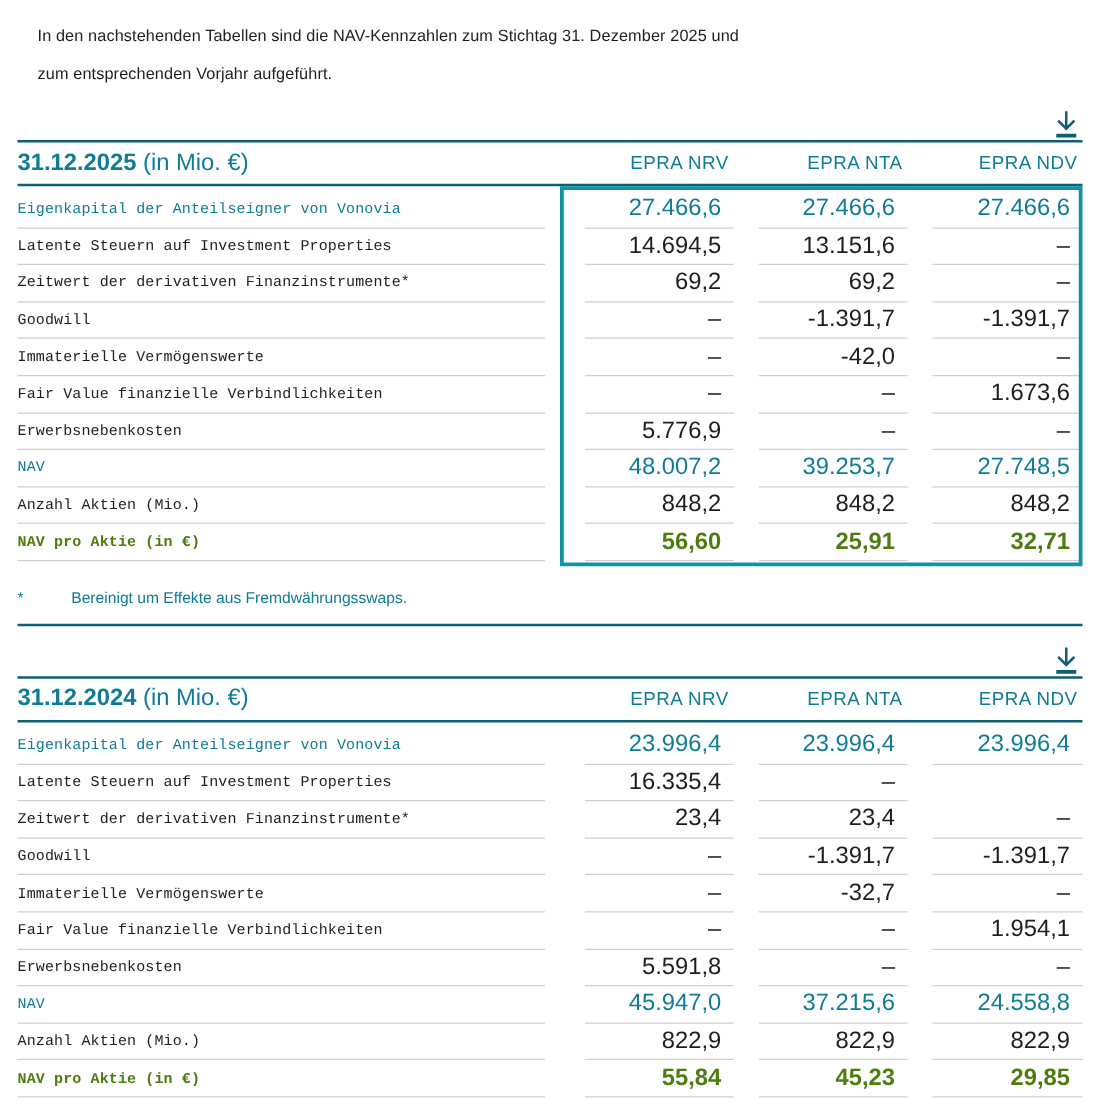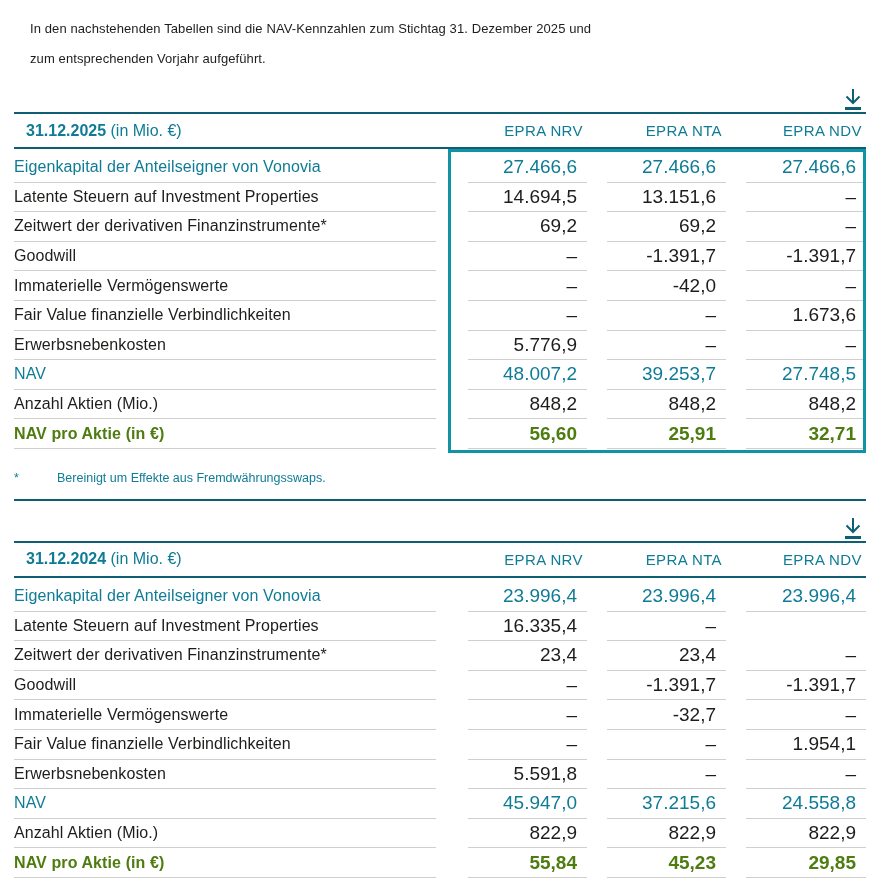--- a/index.html
+++ b/index.html
@@ -14,31 +14,31 @@
   
   .intro{font-size:13px;line-height:30px;color:#1d1d1b;letter-spacing:.1px;margin-left:16px;}
 
   
   .dl-row{display:flex;justify-content:flex-end;align-items:center;height:26px;margin-top:12px;}
   .dl-btn{width:26px;height:26px;display:flex;align-items:center;justify-content:center;cursor:pointer;background:none;border:none;padding:0;}
 
   
   .rule{border:none;border-top:2px solid #0e5f74;margin:0;height:0;}
   .thead{display:grid;grid-template-columns:434px 139px 139px 140px;align-items:center;height:33px;}
-  .thead .hlabel{font-size:16px;color:#0e7c96;margin-left:12px;}
+  .thead .hlabel{font-size:19px;color:#0e7c96;}
   .thead .hlabel .date{font-weight:700;}
   .thead .hlabel .unit{font-weight:400;}
   .thead .hcol{font-size:15px;color:#0e7c96;text-align:right;padding-right:4px;letter-spacing:.4px;font-weight:400;}
 
   
   .tbody{position:relative;padding:4px 0 4px 0;}
   .hl-box{position:absolute;left:434px;top:0;right:0;bottom:0;border:3px solid #1193a6;pointer-events:none;}
   .row{display:grid;grid-template-columns:434px 139px 139px 140px;align-items:center;height:29.6px;}
   .cell{box-sizing:border-box;height:100%;display:flex;align-items:center;border-bottom:1px solid #cfcfcf;}
-  .cell.label{font-size:16px;color:#1d1d1b;margin-right:12px;letter-spacing:.1px;}
+  .cell.label{font-size:12px;color:#1d1d1b;margin-right:12px;letter-spacing:.1px;font-family:Liberation Mono, monospace;}
   .cell.val{justify-content:flex-end;text-align:right;font-size:19px;color:#1d1d1b;margin-left:20px;padding-right:10px;}
   .row.teal .label,.row.teal .val{color:#0e7c96;}
   .row.tealbold .label,.row.tealbold .val{color:#4d7c0f;font-weight:700;}
 
   
   .footnote{display:flex;margin-top:18px;font-size:12.5px;color:#0e7c96;}
   .footnote .marker{width:43px;flex:0 0 43px;}
   .sep{border:none;border-top:2px solid #0e5f74;margin:14px 0 0 0;height:0;}
   .dl-row.second{margin-top:14px;}
 </style>

